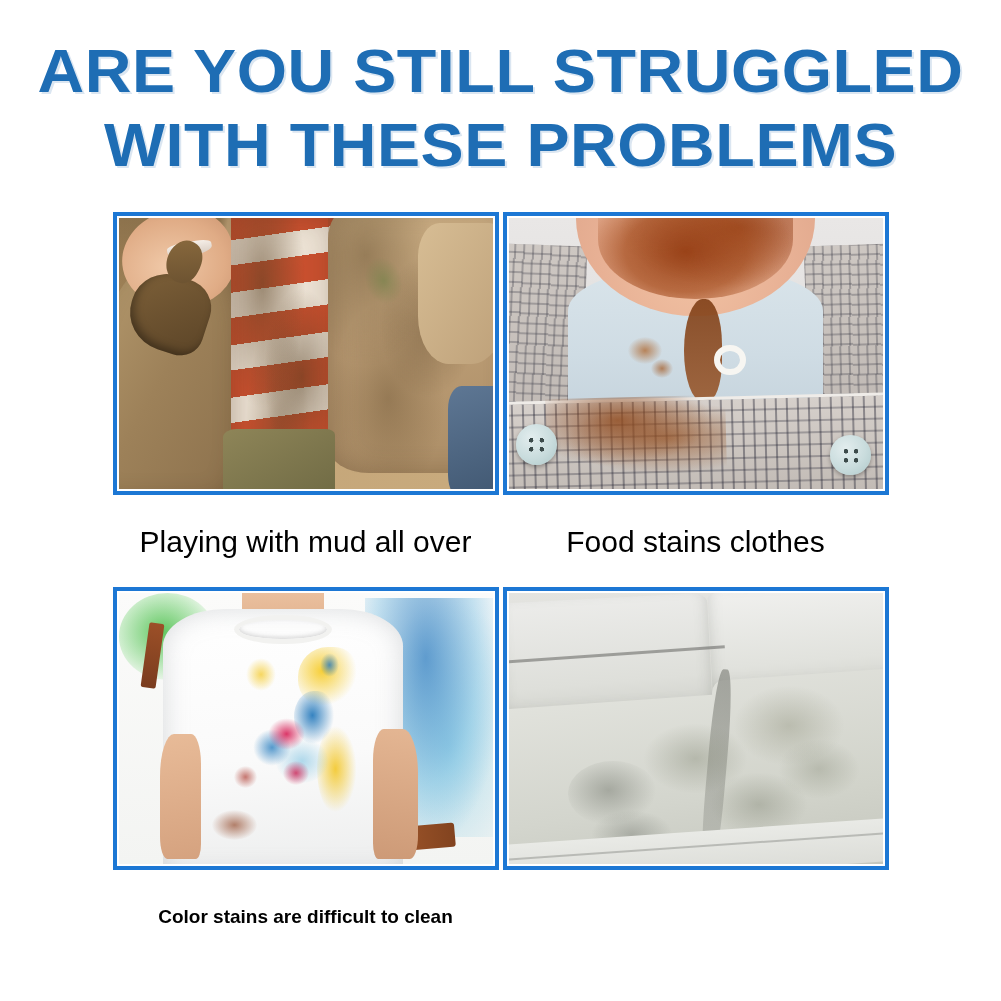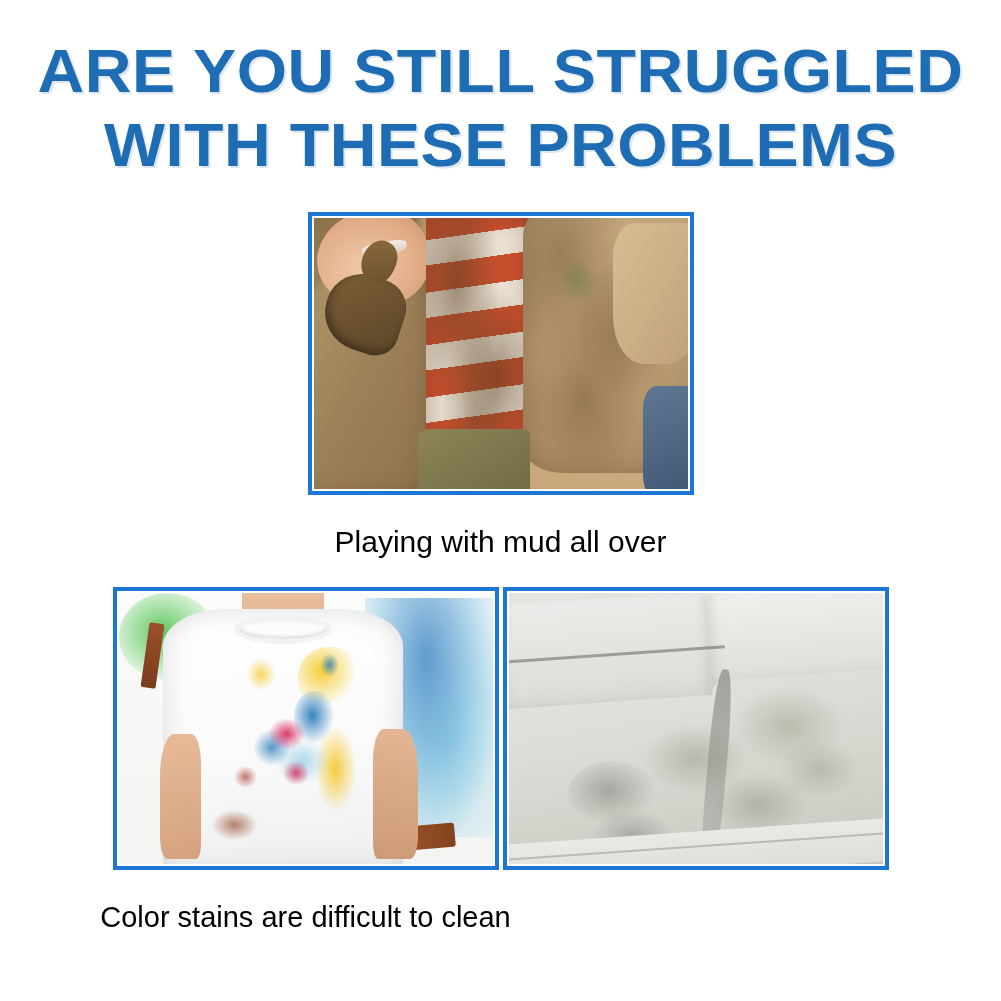--- a/index.html
+++ b/index.html
@@ -76,21 +76,22 @@
   .caption {
     margin-top: 30px;
     font-family: "Liberation Sans", sans-serif;
     font-size: 30px;
     line-height: 34px;
     color: #000000;
     text-align: center;
     white-space: nowrap;
   }
   .card-bottom .caption {
-    font-size: 29px;
+    font-size: 19px;
+    font-weight: bold;
   }
 
   
   .ph-mud {
     background:
       linear-gradient(180deg, rgba(0,0,0,0.12), rgba(0,0,0,0.0) 30%),
       linear-gradient(100deg, #a08257 0%, #9c7f55 24%, #c3a477 26%, #c9ab7e 100%);
   }
   .ph-mud .kid-left {
     position: absolute; left: -4%; top: 12%; width: 40%; height: 92%;
@@ -465,20 +466,40 @@
           <div class="kid-right"></div>
           <div class="leaf"></div>
           <div class="sleeve"></div>
           <div class="pants"></div>
           <div class="jeans"></div>
         </div>
       </div>
       <div class="caption">Playing with mud all over</div>
     </div>
 
+    <div class="card card-top">
+      <div class="photo-frame">
+        <div class="photo ph-food">
+          <div class="plaid-collar-l"></div>
+          <div class="plaid-collar-r"></div>
+          <div class="bib"></div>
+          <div class="chin"></div>
+          <div class="chin-sauce"></div>
+          <div class="drip-main"></div>
+          <div class="spot-a"></div>
+          <div class="spot-b"></div>
+          <div class="ring-btn"></div>
+          <div class="plaid-band"></div>
+          <div class="band-stain"></div>
+          <div class="btn-l"></div>
+          <div class="btn-r"></div>
+        </div>
+      </div>
+      <div class="caption">Food stains clothes</div>
+    </div>
 
   </div>
 
   <div class="row row-bottom">
 
     <div class="card card-bottom">
       <div class="photo-frame">
         <div class="photo ph-paint">
           <div class="wall-green"></div>
           <div class="wall-blue"></div>

